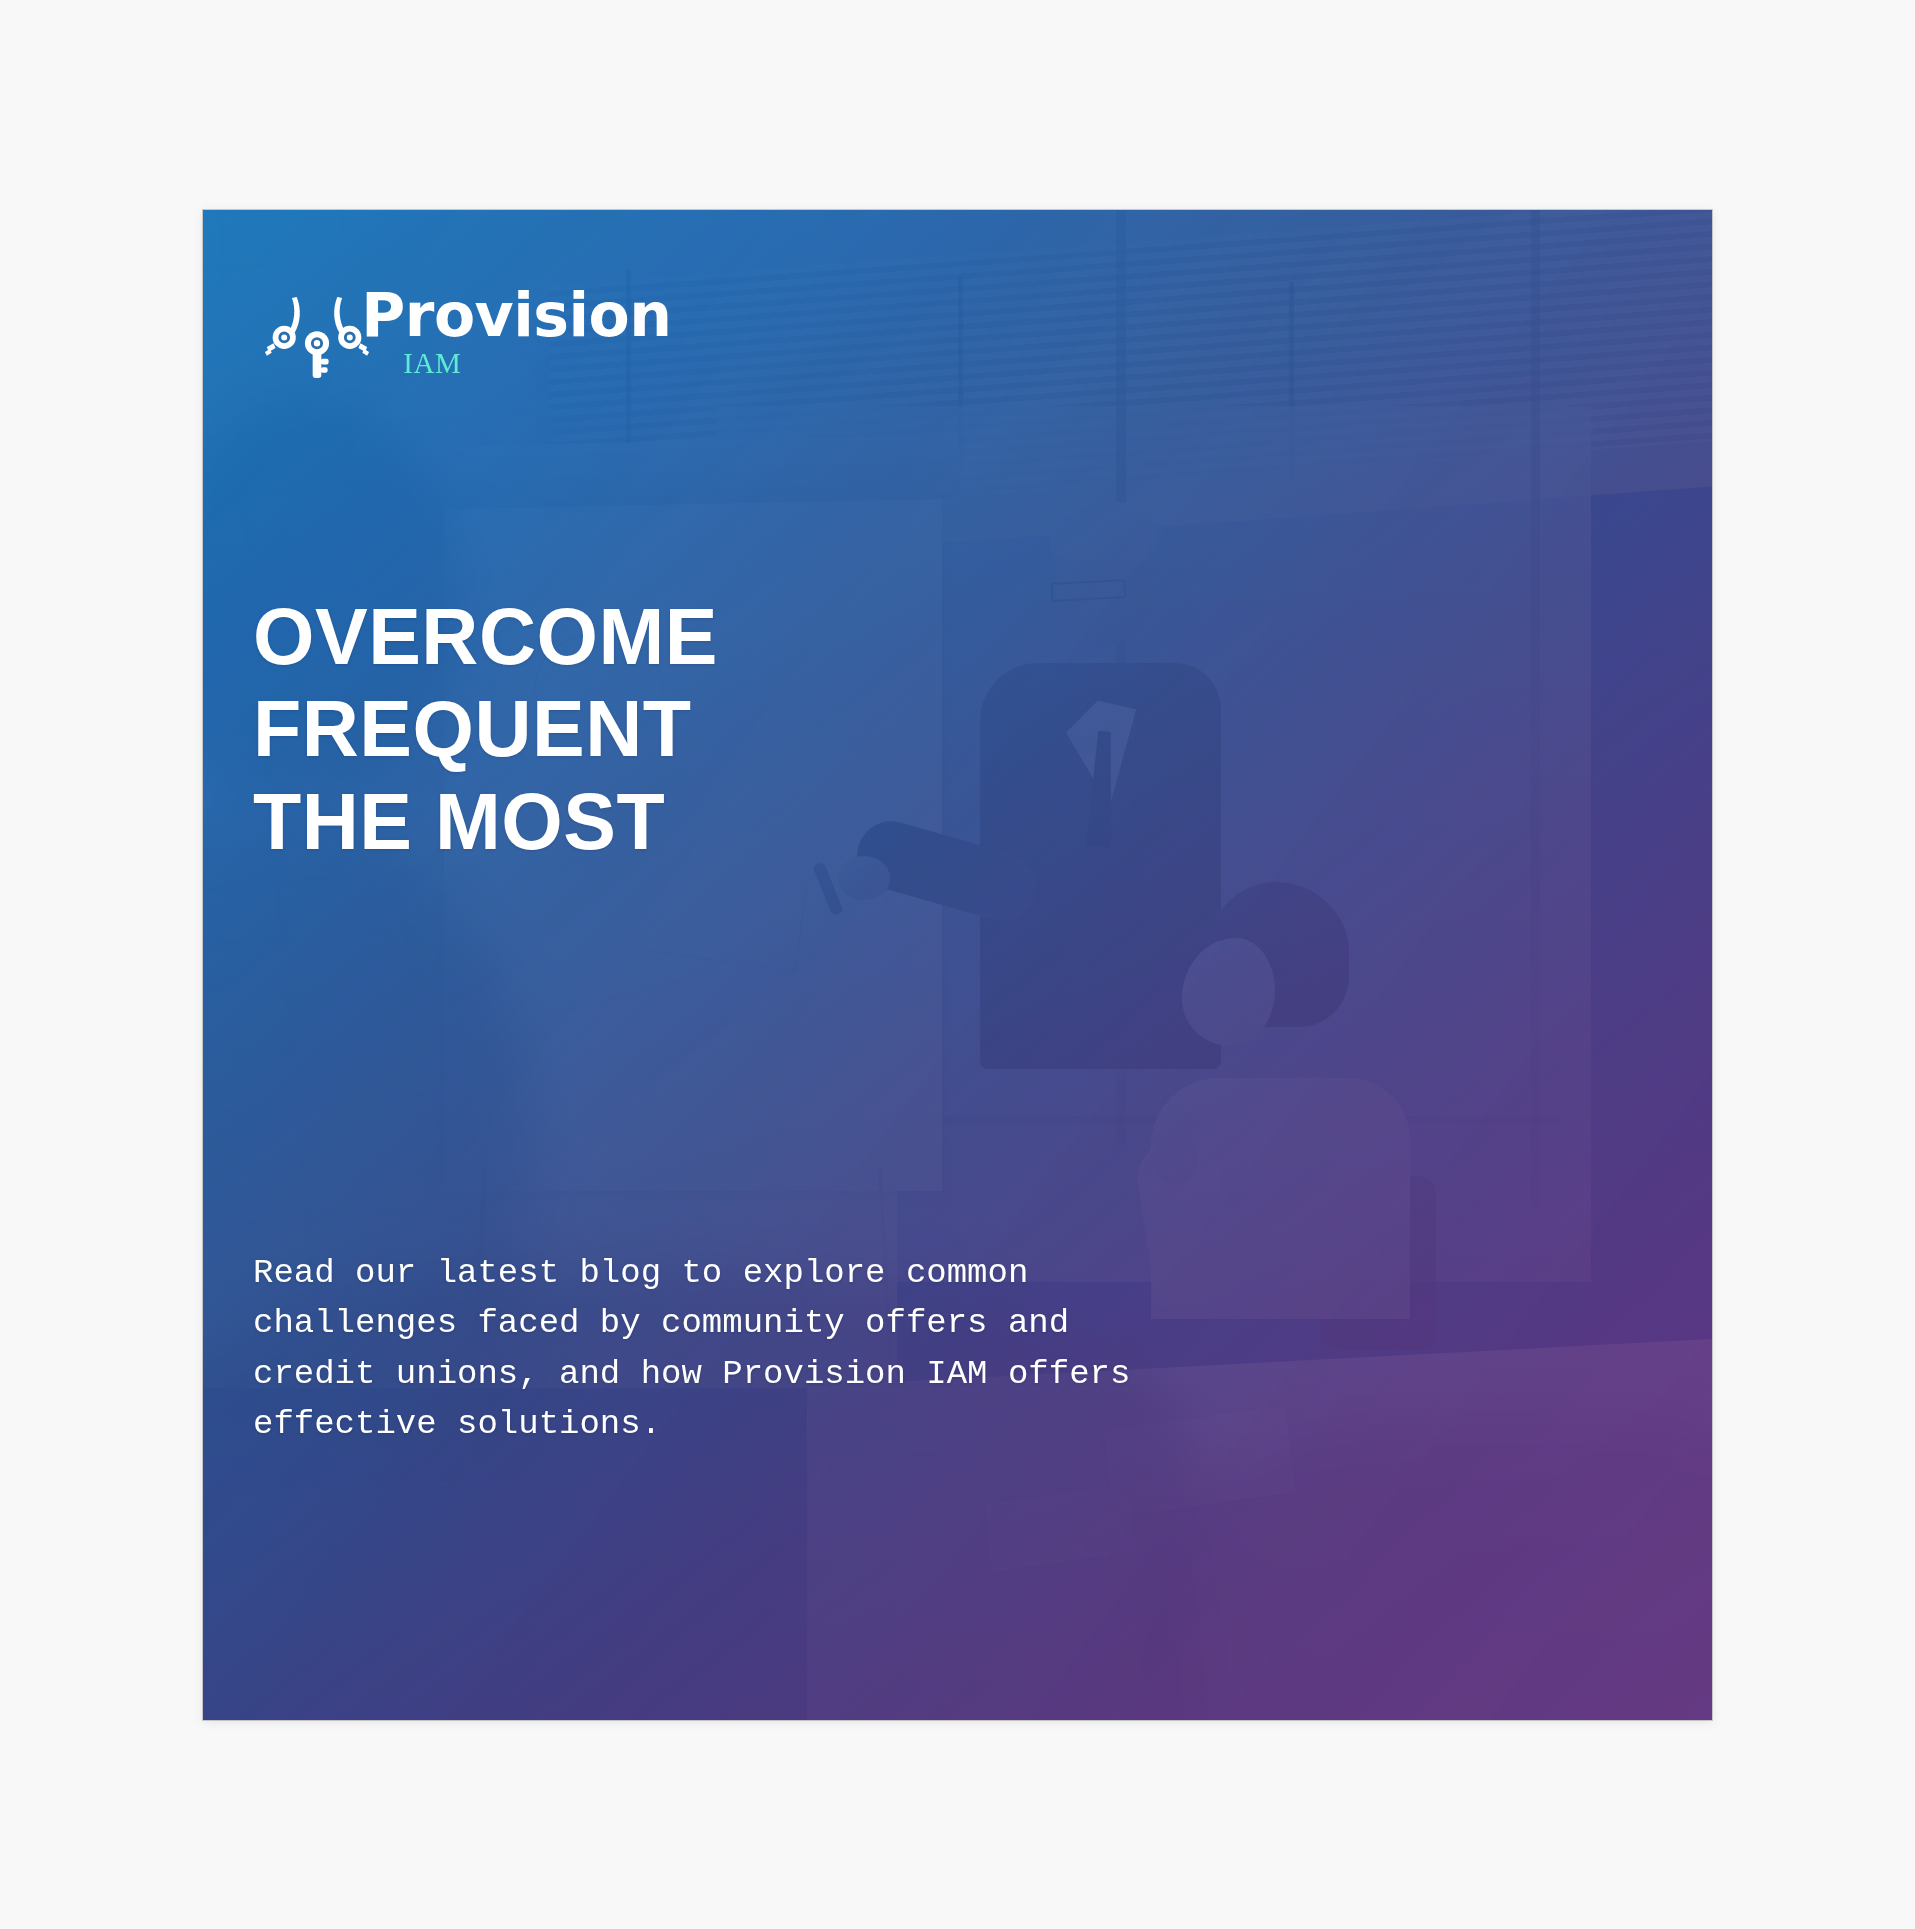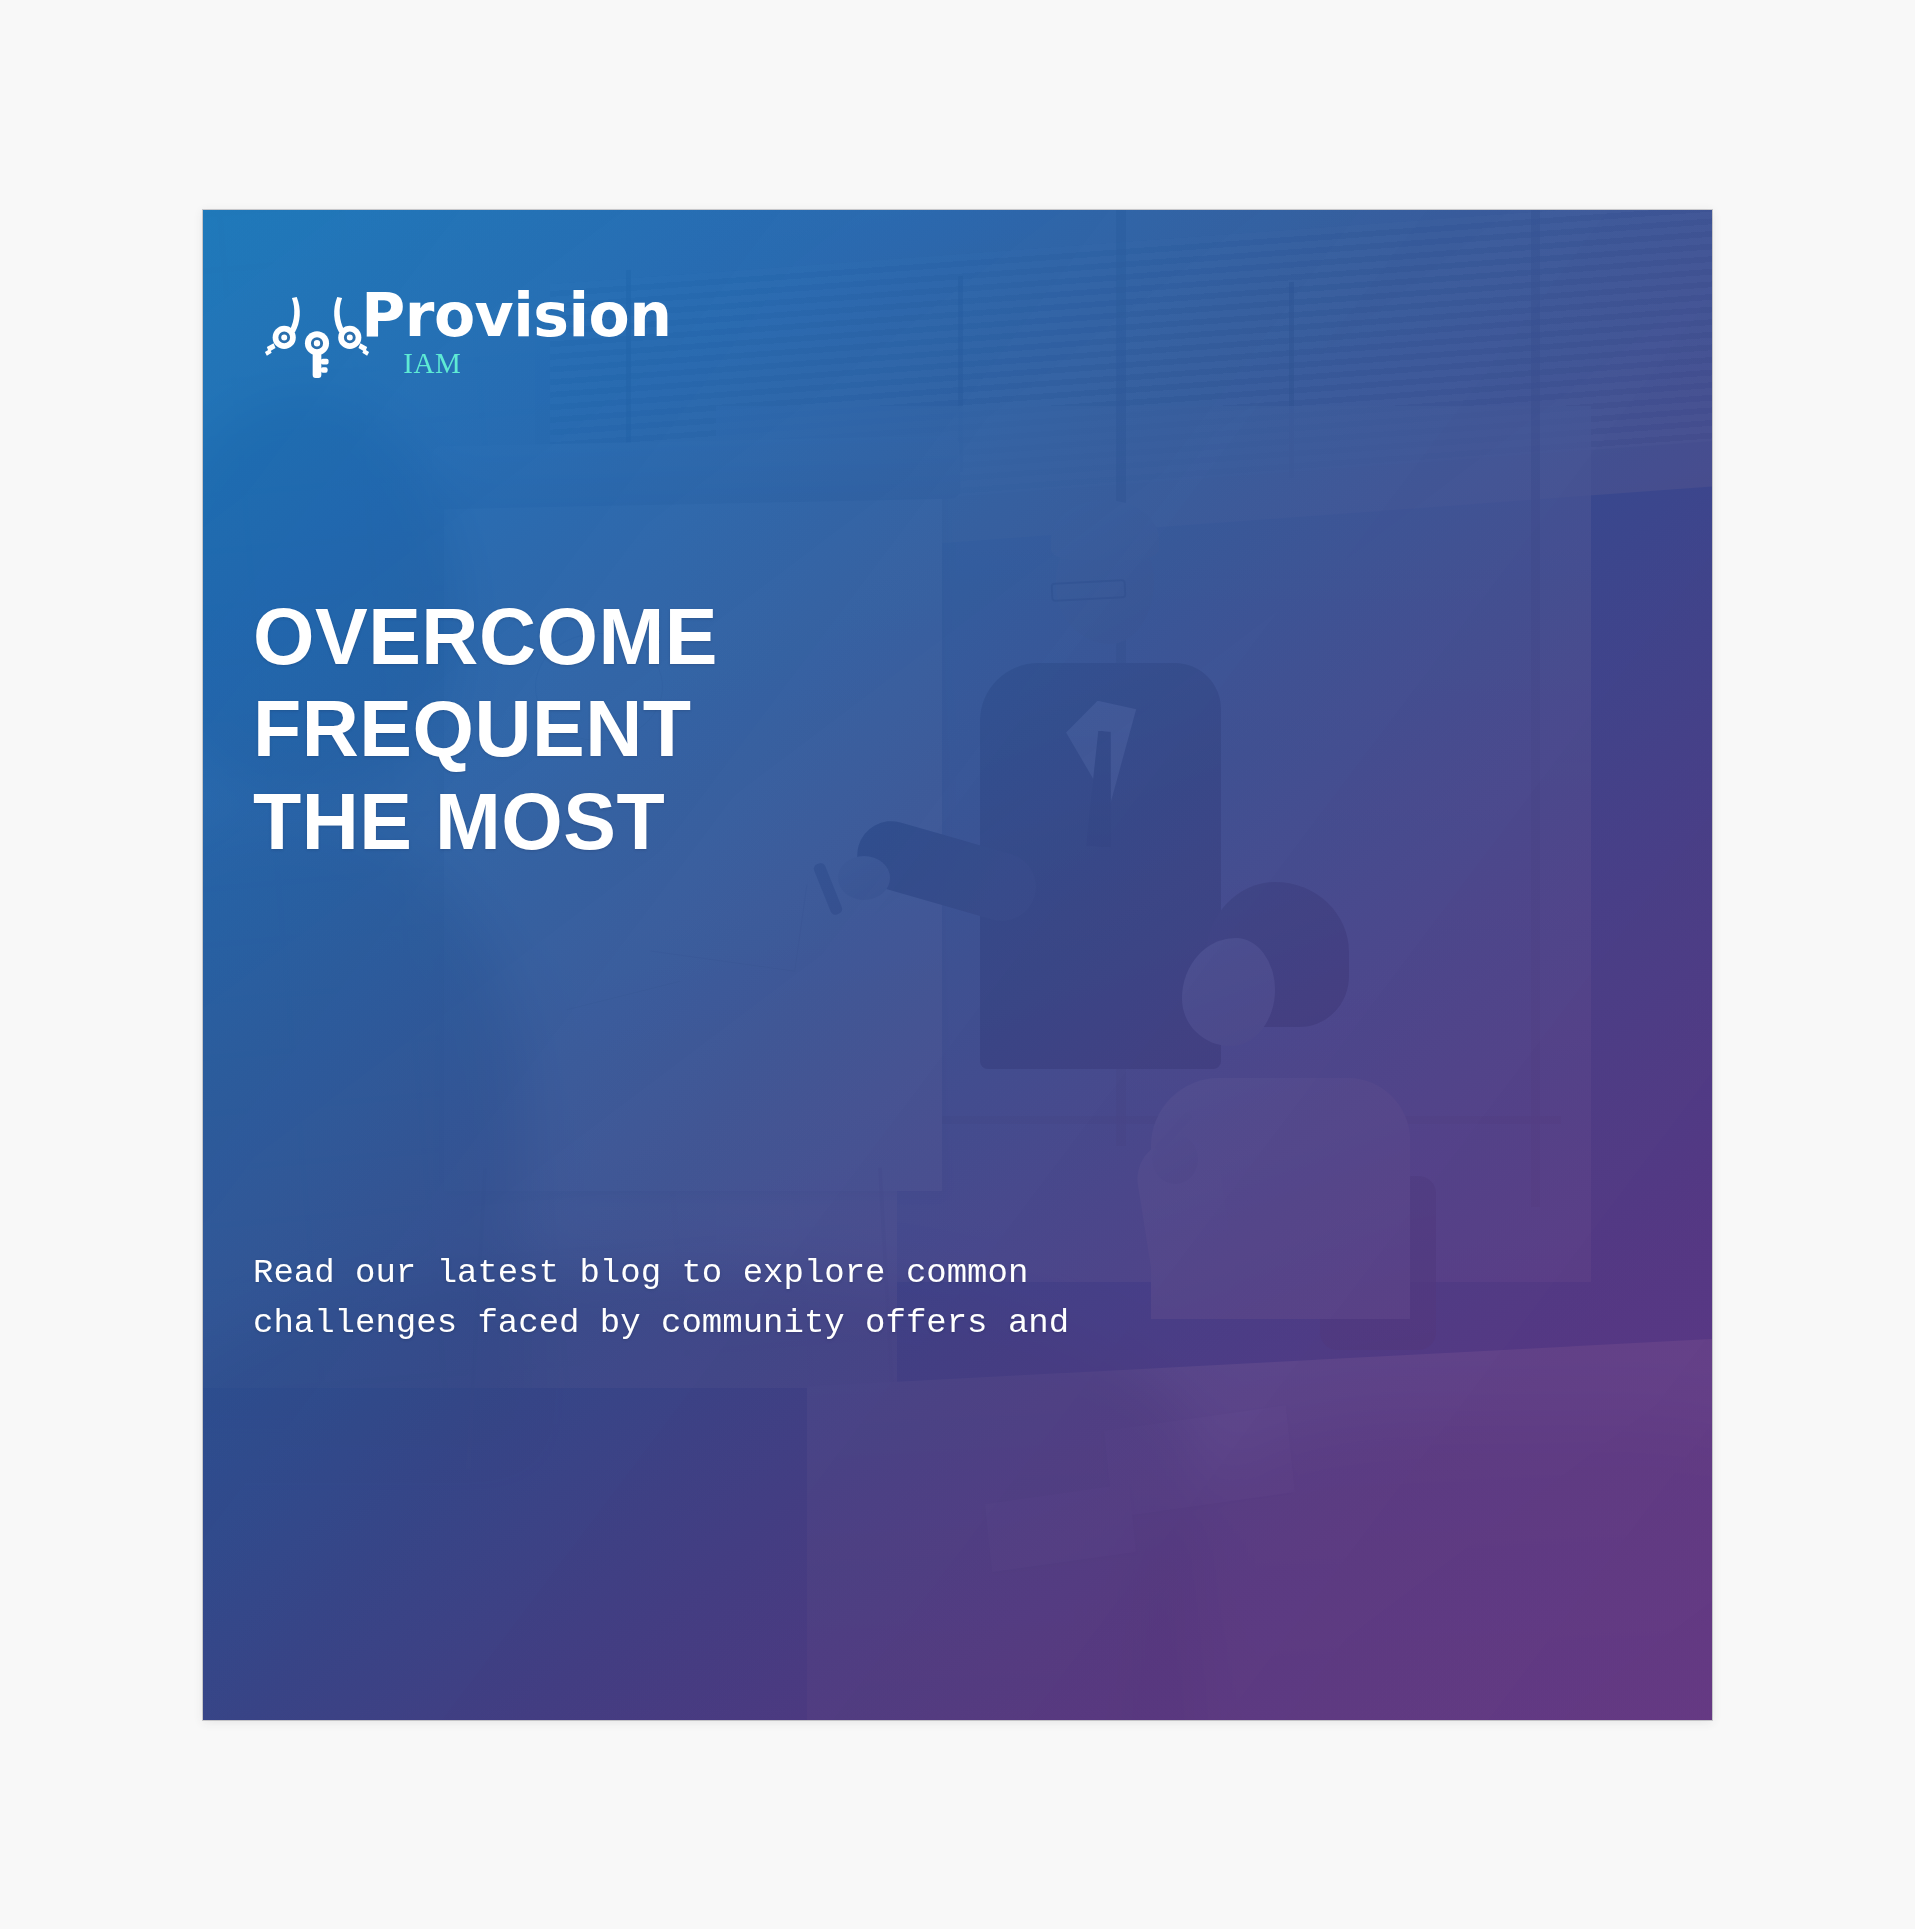--- a/index.html
+++ b/index.html
@@ -474,17 +474,19 @@
 
     <h1 class="headline">
       <span class="ln">OVERCOME</span>
       <span class="ln">FREQUENT</span>
       <span class="ln">THE MOST</span>
     </h1>
 
     <p class="body-copy">
       <span class="ln">Read our latest blog to explore common</span>
       <span class="ln">challenges faced by community offers and</span>
+      <span class="ln">credit unions, and how Provision IAM offers</span>
+      <span class="ln">effective solutions.</span>
     </p>
 
   </div>
 </div>
 
 
 </body></html>

